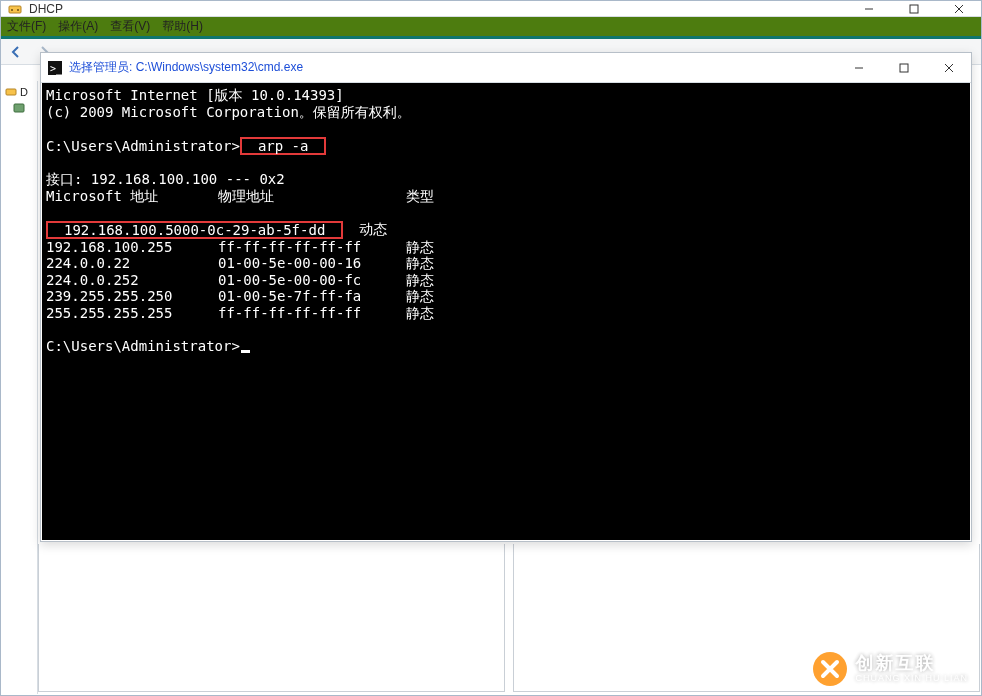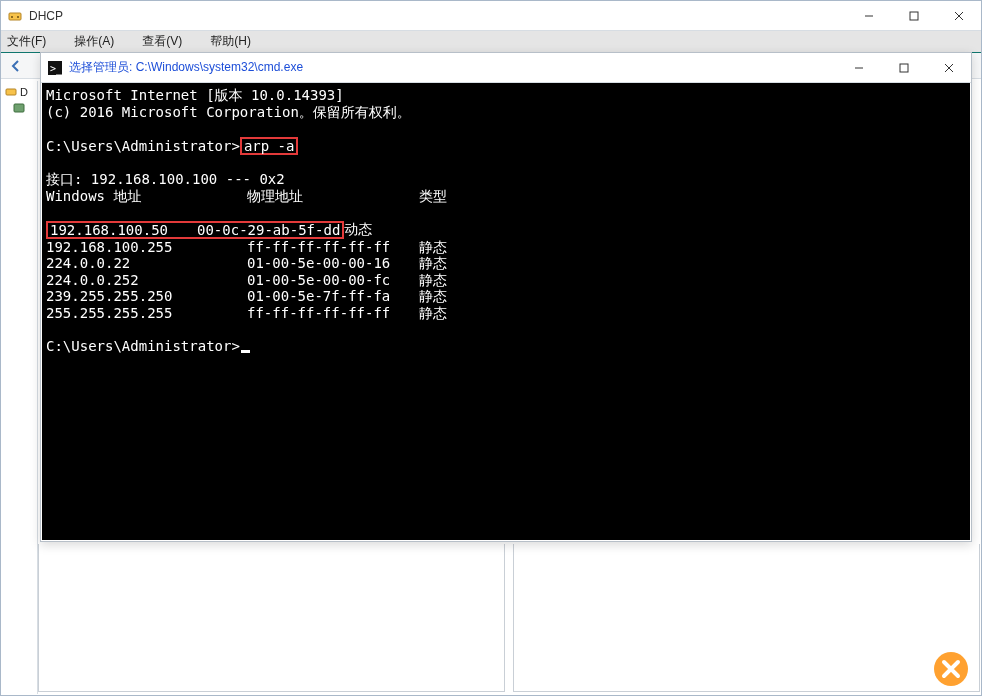--- a/index.html
+++ b/index.html
@@ -13,21 +13,21 @@
     overflow: hidden;
     position: relative;
   }
   
   .outer-window {
     position: absolute; left:0; top:0; right:0; bottom:0;
     background:#fff;
     border:1px solid #a9b8c9;
   }
   .outer-titlebar {
-    height: 30px;
+    height: 16px;
     background: #fff;
     border-bottom: 1px solid #d7dde3;
     display:flex; align-items:center;
     position:relative;
   }
   .outer-titlebar .app-icon {
     width:16px; height:16px; margin:0 6px 0 6px;
     display:flex; align-items:center; justify-content:center;
   }
   .outer-titlebar .title { font-size:12px; color:#333; }
@@ -35,25 +35,25 @@
     position:absolute; right:0; top:0; height:100%;
     display:flex;
   }
   .win-btn {
     width:45px; height:100%;
     display:flex; align-items:center; justify-content:center;
     color:#444; font-size:12px;
   }
   .outer-menubar {
     height:22px;
-    background:#e5e5e5;
-    border-bottom:1px solid #0f766e;
+    background:#4d7c0f;
+    border-bottom:3px solid #0f766e;
     display:flex; align-items:center;
     padding:0 6px;
-    gap:28px;
+    gap:12px;
     font-size:12px;
     color:#222;
   }
   .outer-toolbar {
     height:26px;
     background:#f5f6f7;
     border-bottom:1px solid #d7dde3;
     display:flex; align-items:center;
     padding:0 4px;
     gap:6px;
@@ -132,27 +132,27 @@
     background:#000;
     color:#fff;
     font-family: "NSimSun", "SimSun", "Consolas", monospace;
     font-size:14px;
     line-height:1.18;
     padding:4px 4px;
     overflow:hidden;
     white-space:pre;
   }
   .col-ip { width:172px; }
-  .col-mac { width:172px;margin-left:29px; }
-  .col-type { width:60px; }
+  .col-mac { width:172px; }
+  .col-type { width:60px;text-align:center; }
   .arp-row { display:flex; }
   .hl-red {
     border:2px solid #e33a3a;
     display:inline-block;
-    padding:0 2px;
+    padding:0 16px;
     line-height:1;
   }
   .cursor {
     display:inline-block; width:9px; height:3px;
     background:#fff; vertical-align:baseline;
     margin-left:1px;
     transform:translateY(2px);
   }
 
   
@@ -279,30 +279,34 @@
       <div class="cmd-win-btn">
         <svg width="10" height="10">
             <line x1="1" y1="1" x2="9" y2="9" stroke="#333" stroke-width="1"></line>
             <line x1="9" y1="1" x2="1" y2="9" stroke="#333" stroke-width="1"></line>
           </svg>
       </div>
     </div>
   </div>
 
   <div class="cmd-body"><span>Microsoft Internet [版本 10.0.14393]</span>
-<span>(c) 2016 Microsoft Corporation。保留所有权利。</span>
+<span>(c) 2009 Microsoft Corporation。保留所有权利。</span>
 
 <span>C:\Users\Administrator&gt;</span><span class="hl-red">arp -a</span>
 
 <span>接口: 192.168.100.100 --- 0x2</span>
-<span class="arp-row">  <span class="col-ip">Windows 地址</span><span class="col-mac">物理地址</span><span class="col-type">类型</span></span>
+<span class="arp-row">  <span class="col-ip">Microsoft 地址</span><span class="col-mac">物理地址</span><span class="col-type">类型</span></span>
 <div id="arp-rows"><div class="arp-row">  <span class="hl-red"><span class="col-ip">192.168.100.50</span><span class="col-mac">00-0c-29-ab-5f-dd</span></span>  <span class="col-type">动态</span></div><div class="arp-row">  <span class="col-ip">192.168.100.255</span><span class="col-mac">ff-ff-ff-ff-ff-ff</span><span class="col-type">静态</span></div><div class="arp-row">  <span class="col-ip">224.0.0.22</span><span class="col-mac">01-00-5e-00-00-16</span><span class="col-type">静态</span></div><div class="arp-row">  <span class="col-ip">224.0.0.252</span><span class="col-mac">01-00-5e-00-00-fc</span><span class="col-type">静态</span></div><div class="arp-row">  <span class="col-ip">239.255.255.250</span><span class="col-mac">01-00-5e-7f-ff-fa</span><span class="col-type">静态</span></div><div class="arp-row">  <span class="col-ip">255.255.255.255</span><span class="col-mac">ff-ff-ff-ff-ff-ff</span><span class="col-type">静态</span></div></div>
 <span>C:\Users\Administrator&gt;</span><span class="cursor"></span>
 </div>
 </div>
 
 <div class="watermark">
   <div class="wm-logo">
     <svg width="22" height="22" viewBox="0 0 22 22">
       <path d="M4 4 L18 18 M18 4 L4 18" stroke="#fff" stroke-width="4" stroke-linecap="round"></path>
     </svg>
   </div>
+  <div class="wm-txt">
+    <div class="big">创新互联</div>
+    <div class="small">CHUANG XIN HU LIAN</div>
+  </div>
 </div>
 
 </body></html>

